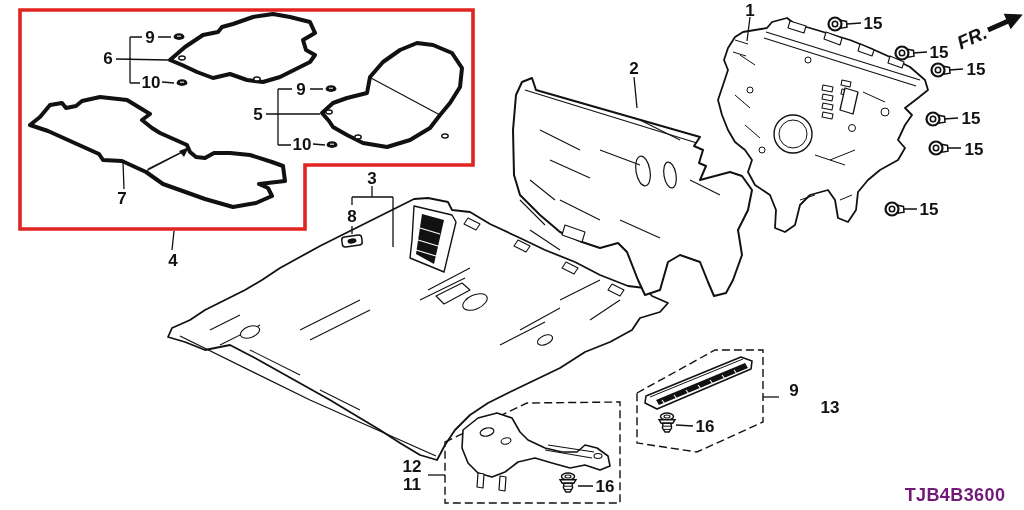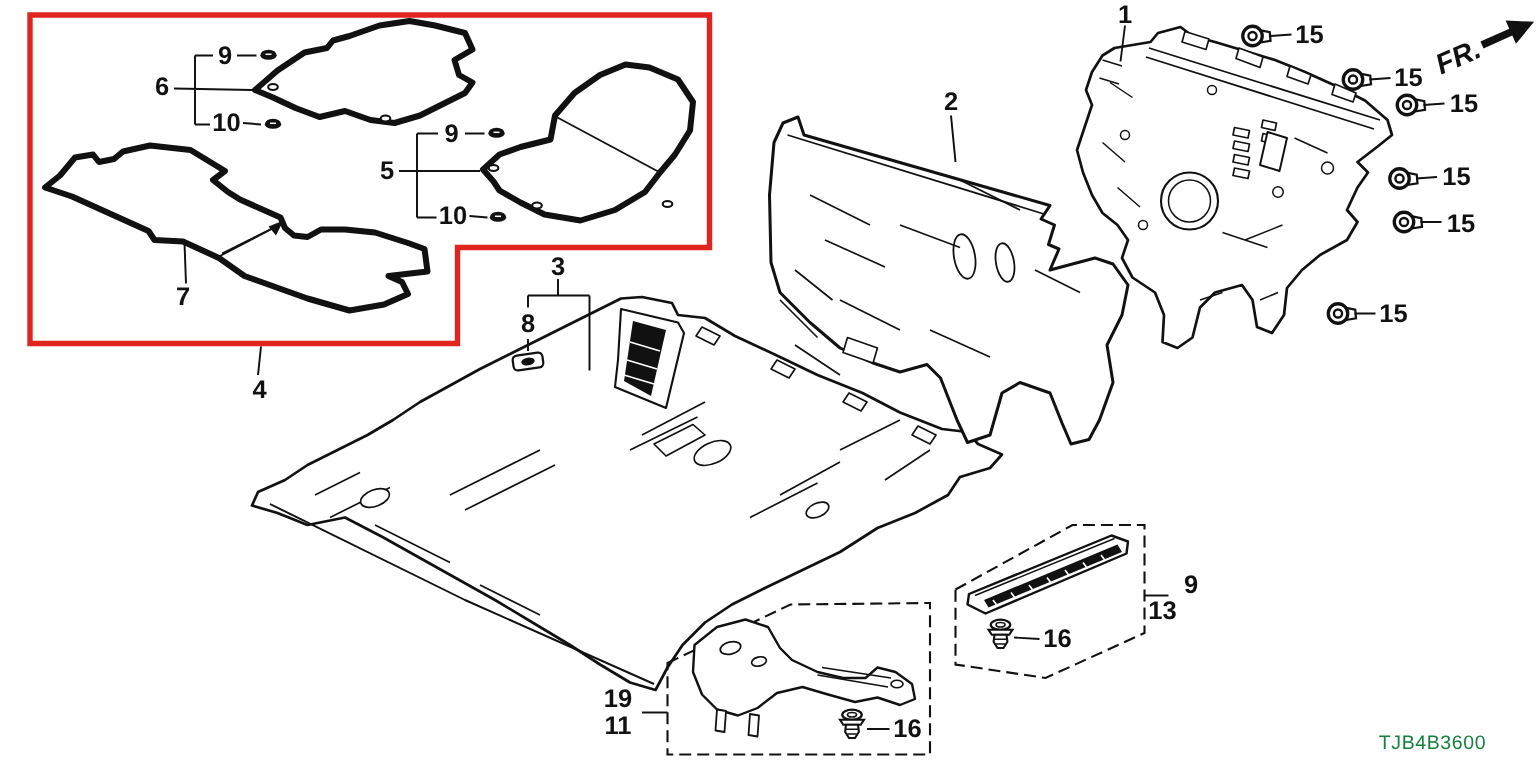--- a/index.html
+++ b/index.html
@@ -2,21 +2,21 @@
 <html><head>
 <meta charset="utf-8">
 <style>
   html,body{margin:0;padding:0;background:#fff;}
   .stage{position:relative;width:1024px;height:510px;background:#fff;overflow:hidden;
          font-family:"Liberation Sans",sans-serif;}
   .stage svg{position:absolute;left:0;top:0;}
   .co{position:absolute;transform:translate(-50%,-50%);font-size:17px;font-weight:700;
       color:#111;line-height:17px;white-space:nowrap;}
   .code{position:absolute;transform:translate(-50%,-50%);left:955px;top:495px;
-        font-size:13px;font-weight:400;letter-spacing:.4px;color:#15803d;}
+        font-size:18px;font-weight:700;letter-spacing:.4px;color:#701a75;}
 </style>
 </head>
 <body>
 
 <div class="stage">
 
 <svg width="1024" height="510" viewBox="0 0 1024 510">
   <defs>
     <g id="bolt15">
       <path d="M5.5,-3.8 L11.5,-2.6 L12,3.2 L6,4.2 Z" fill="#fff" stroke="#111" stroke-width="1.5"></path>
@@ -196,22 +196,22 @@
   <span class="co" style="left:352px;top:216px">8</span>
   <span class="co" style="left:173px;top:260px">4</span>
   <span class="co" style="left:108px;top:58px">6</span>
   <span class="co" style="left:150px;top:37px">9</span>
   <span class="co" style="left:151px;top:82px">10</span>
   <span class="co" style="left:258px;top:114px">5</span>
   <span class="co" style="left:301px;top:89px">9</span>
   <span class="co" style="left:302px;top:144px">10</span>
   <span class="co" style="left:122px;top:198px">7</span>
   <span class="co" style="left:794px;top:390px">9</span>
-  <span class="co" style="left:775px;top:407px">13</span>
-  <span class="co" style="left:412px;top:466px">19</span>
+  <span class="co" style="left:830px;top:407px">13</span>
+  <span class="co" style="left:412px;top:466px">12</span>
   <span class="co" style="left:412px;top:484px">11</span>
   <span class="co" style="left:873px;top:23px">15</span>
   <span class="co" style="left:939px;top:52px">15</span>
   <span class="co" style="left:976px;top:69px">15</span>
   <span class="co" style="left:971px;top:118px">15</span>
   <span class="co" style="left:974px;top:149px">15</span>
   <span class="co" style="left:929px;top:209px">15</span>
   <span class="co" style="left:705px;top:426px">16</span>
   <span class="co" style="left:605px;top:486px">16</span>
 

